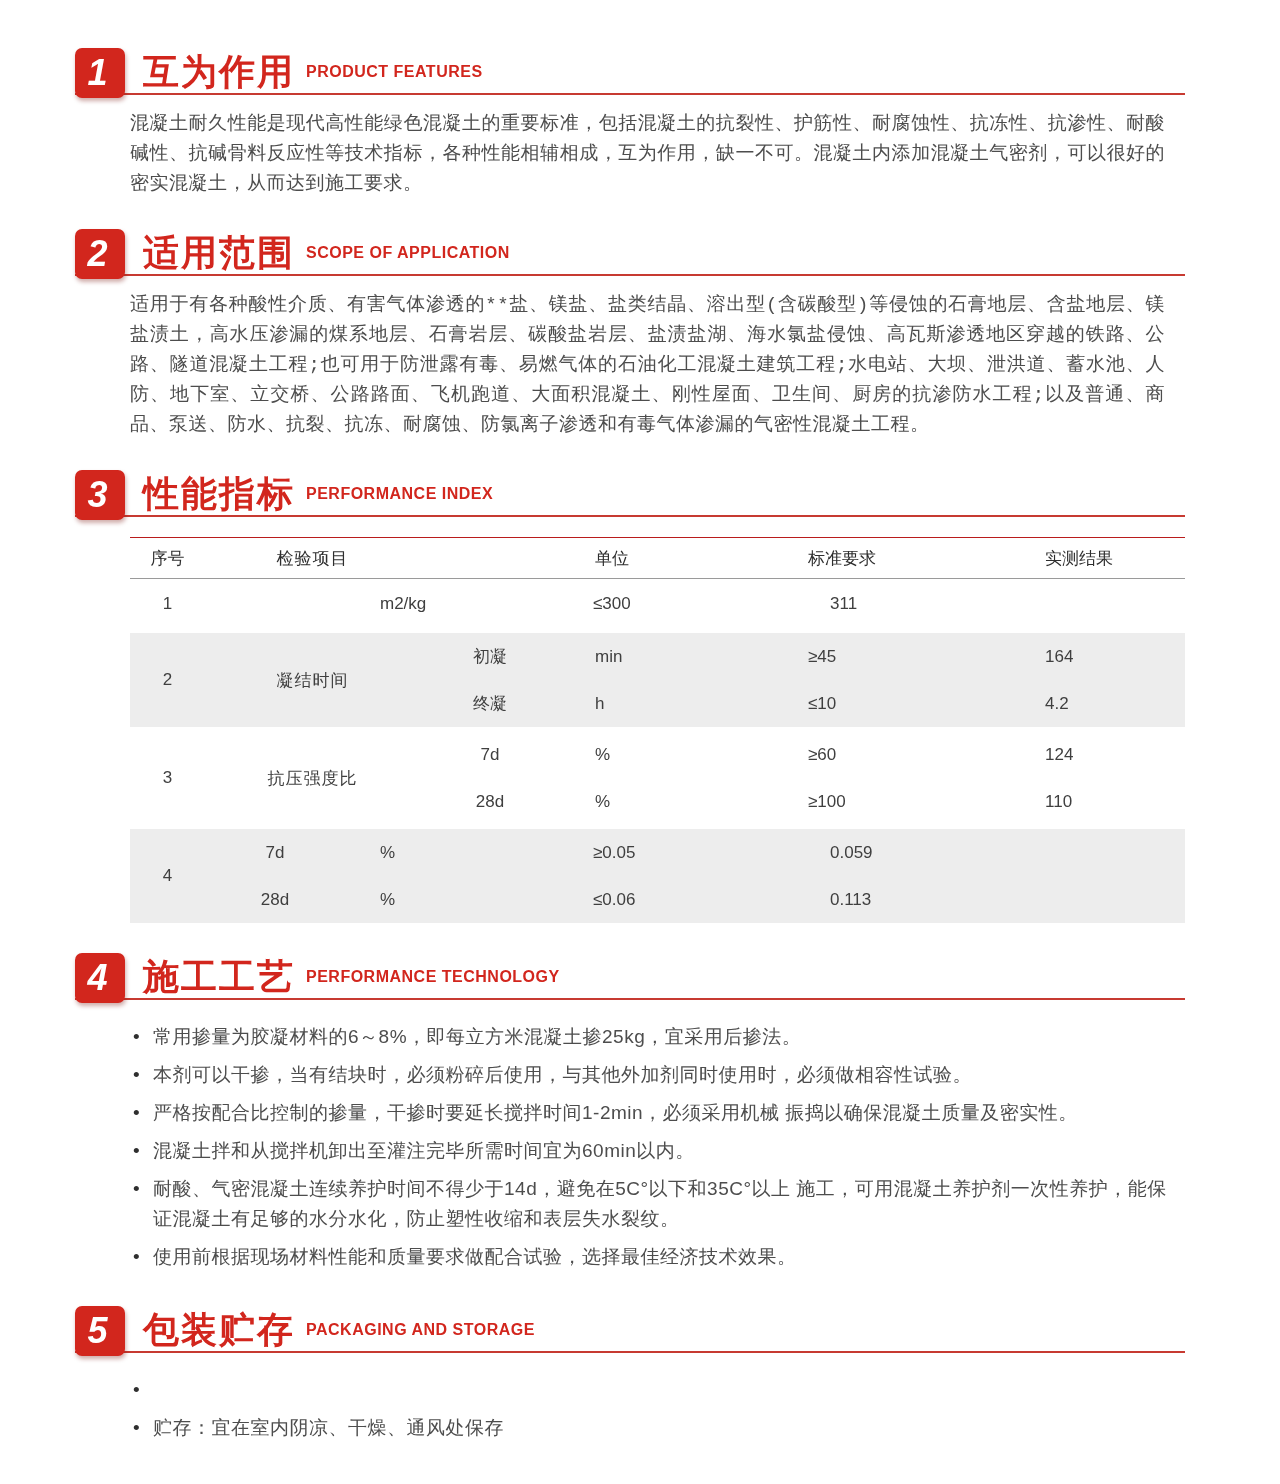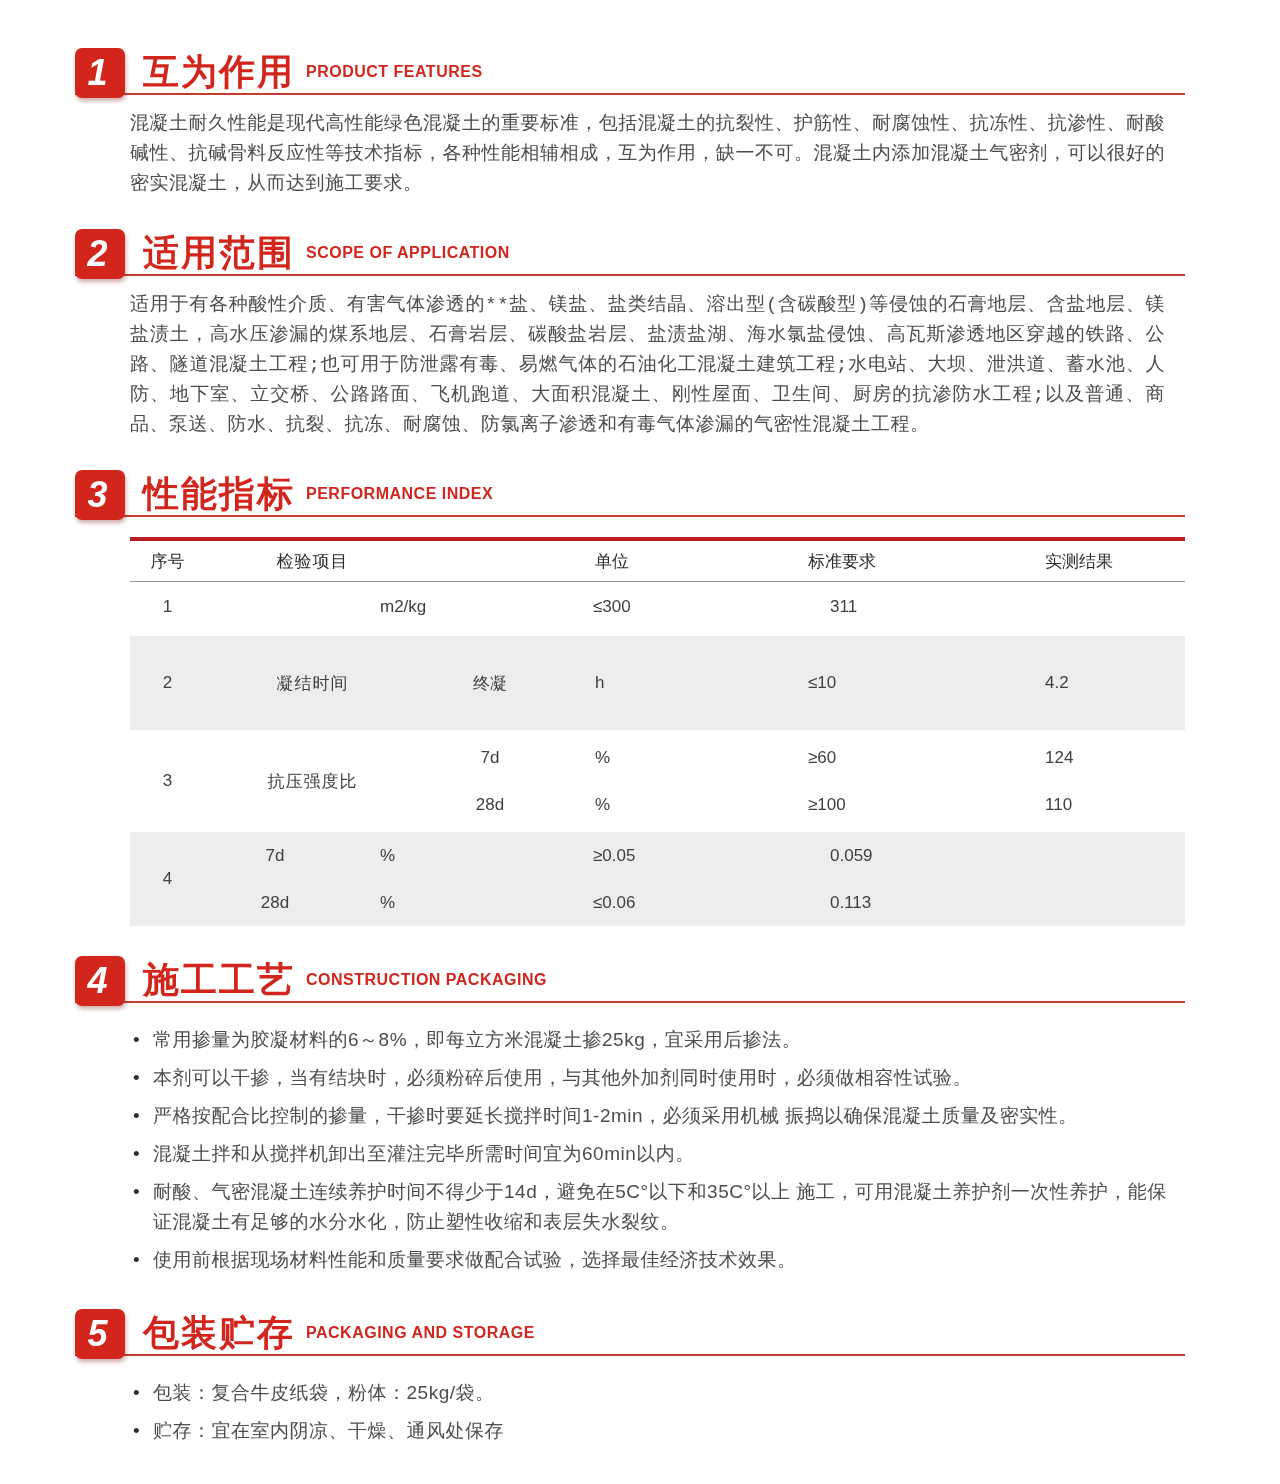--- a/index.html
+++ b/index.html
@@ -28,21 +28,21 @@
   }
   
   .para{
     margin:14px 0 0 55px;width:1035px;font-size:19px;line-height:30px;
     color:#4d4d4d;text-align:justify;letter-spacing:.5px;font-family:Liberation Mono, monospace;
   }
   
   .ptable{margin:20px 0 0 55px;width:1055px;font-size:17px;color:#3f3f3f;}
   .t-head{
     display:flex;align-items:center;height:40px;color:#2e2e2e;
-    border-top:4px solid #b91c1c;border-bottom:1px solid #9a9a9a;
+    border-top:1px solid #b91c1c;border-bottom:1px solid #9a9a9a;
   }
   .t-row{display:flex;}
   .r-single{height:50px;}
   .r-double{height:94px;}
   .shade{background:#ededed;margin:4px 0;}
   .c{display:flex;align-items:center;box-sizing:border-box;}
   .c1{width:75px;justify-content:center;}
   .c2{width:215px;justify-content:center;letter-spacing:1px;}
   .sub-wrap{flex:1;display:flex;flex-direction:column;}
   .sub-line{flex:1;display:flex;align-items:center;}
@@ -119,20 +119,26 @@
             <div class="c c6">311</div>
           </div>
         </div>
       </div>
 
       <div class="t-row r-double shade">
         <div class="c c1">2</div>
         <div class="c c2">凝结时间</div>
         <div class="sub-wrap">
           <div class="sub-line">
+            <div class="c c3">初凝</div>
+            <div class="c c4">min</div>
+            <div class="c c5">≥45</div>
+            <div class="c c6">164</div>
+          </div>
+          <div class="sub-line">
             <div class="c c3">终凝</div>
             <div class="c c4">h</div>
             <div class="c c5">≤10</div>
             <div class="c c6">4.2</div>
           </div>
         </div>
       </div>
 
       <div class="t-row r-double">
         <div class="c c1">3</div>
@@ -172,21 +178,21 @@
       </div>
     </div>
   </section>
 
   <section class="sec" id="sec4">
     <div class="sec-head">
       <div class="badge">
         <span>4</span>
       </div>
       <h2 class="sec-title">施工工艺</h2>
-      <span class="sec-sub">CONSTRUCTION PACKAGING</span>
+      <span class="sec-sub">PERFORMANCE TECHNOLOGY</span>
     </div>
     <div class="bullets">
       <div class="bullet">
         <span class="dot">•</span>
         <span>常用掺量为胶凝材料的6～8%，即每立方米混凝土掺25kg，宜采用后掺法。</span>
       </div>
       <div class="bullet">
         <span class="dot">•</span>
         <span>本剂可以干掺，当有结块时，必须粉碎后使用，与其他外加剂同时使用时，必须做相容性试验。</span>
       </div>
@@ -213,21 +219,20 @@
     <div class="sec-head">
       <div class="badge">
         <span>5</span>
       </div>
       <h2 class="sec-title">包装贮存</h2>
       <span class="sec-sub">PACKAGING AND STORAGE</span>
     </div>
     <div class="bullets">
       <div class="bullet">
         <span class="dot">•</span>
-        <span>包装：复合牛皮纸袋，粉体：25kg/袋。</span>
       </div>
       <div class="bullet">
         <span class="dot">•</span>
         <span>贮存：宜在室内阴凉、干燥、通风处保存</span>
       </div>
     </div>
   </section>
 
 </div>
 

